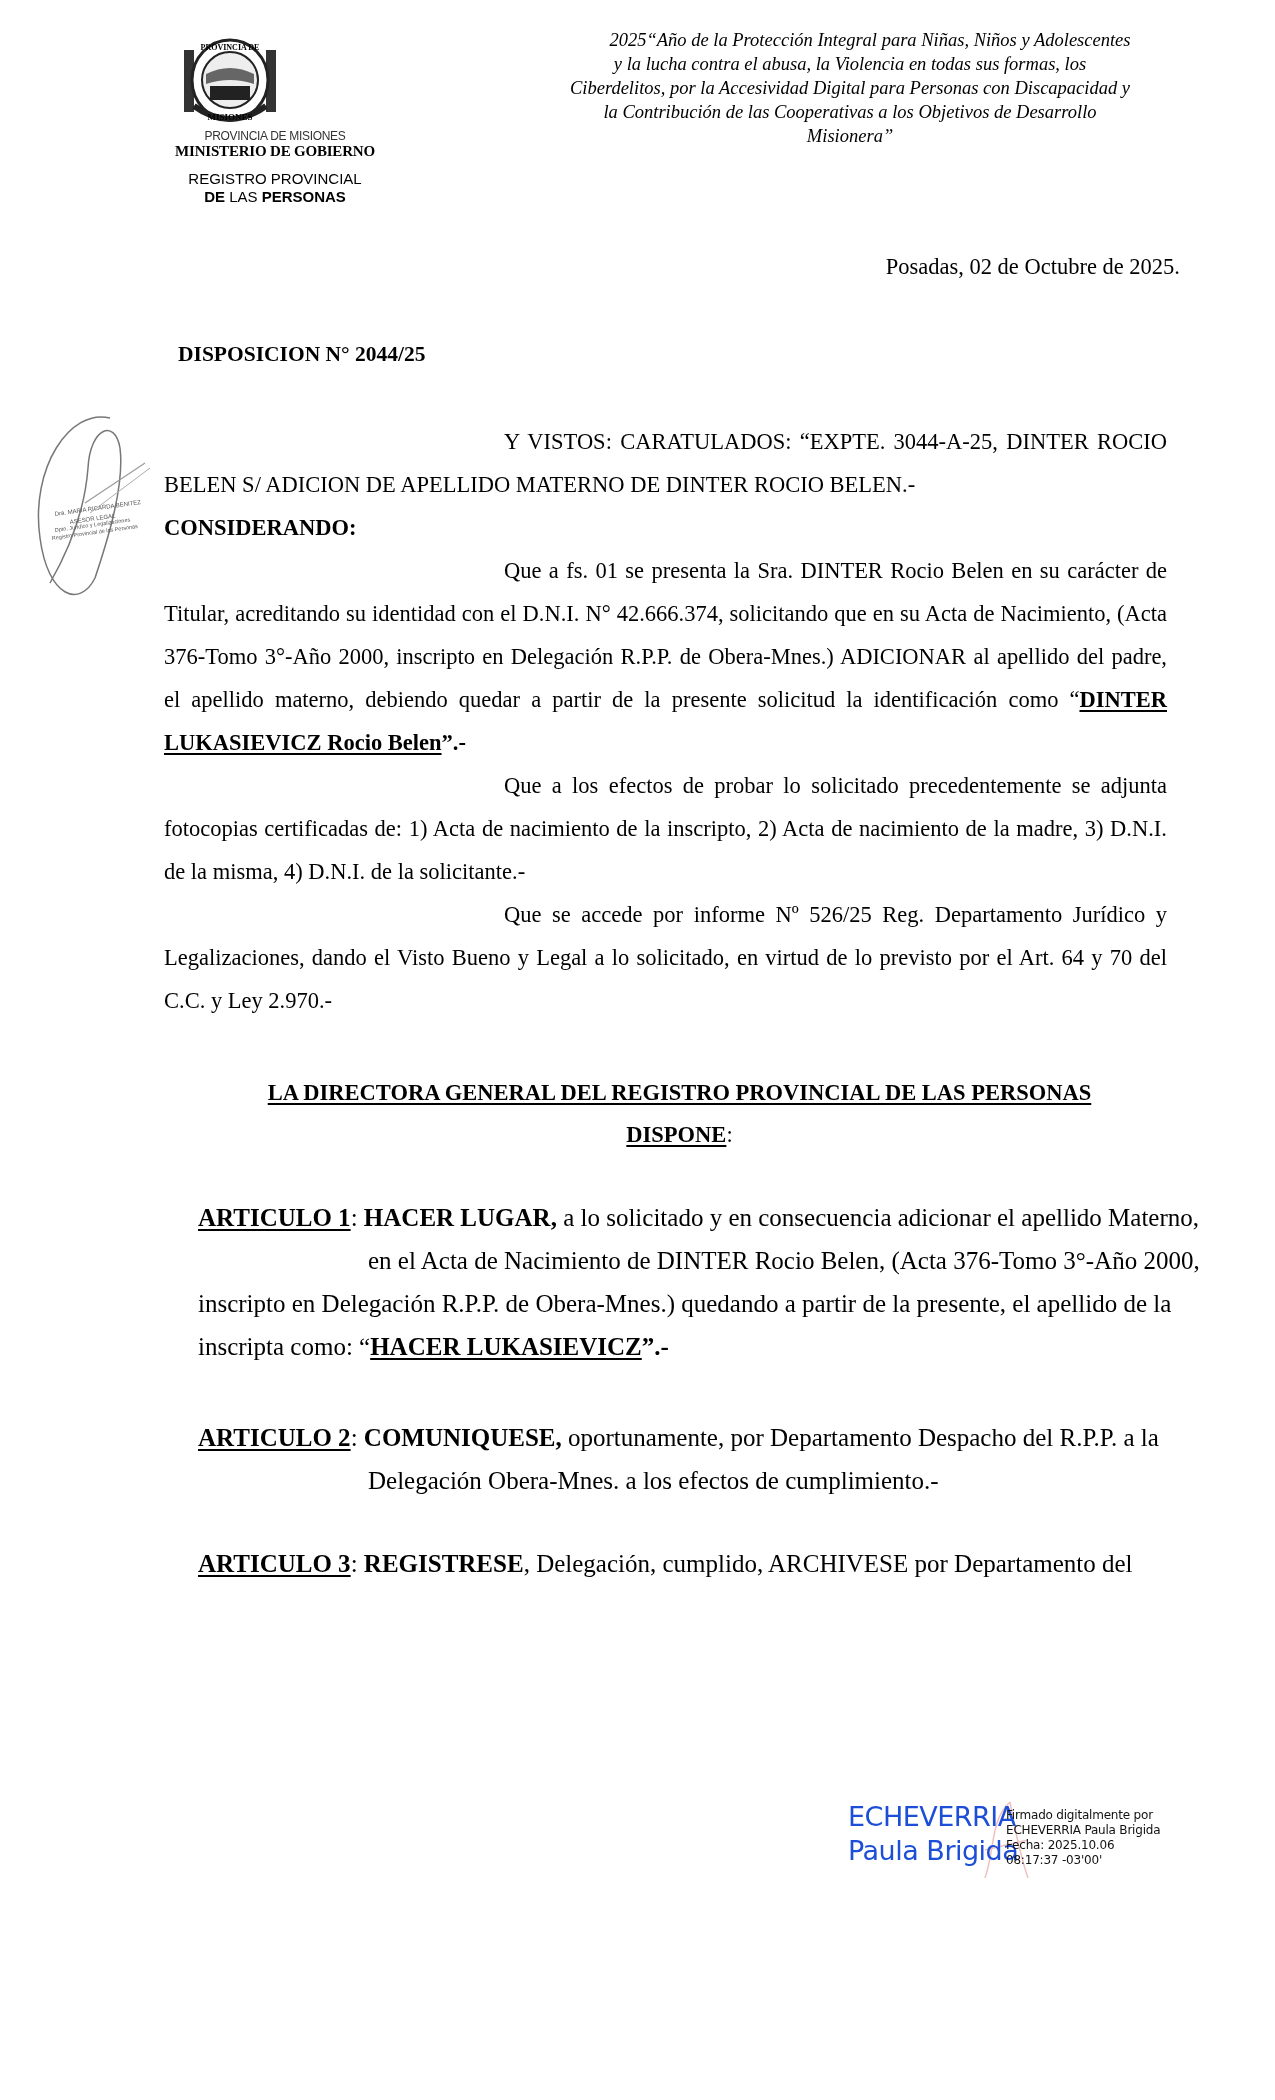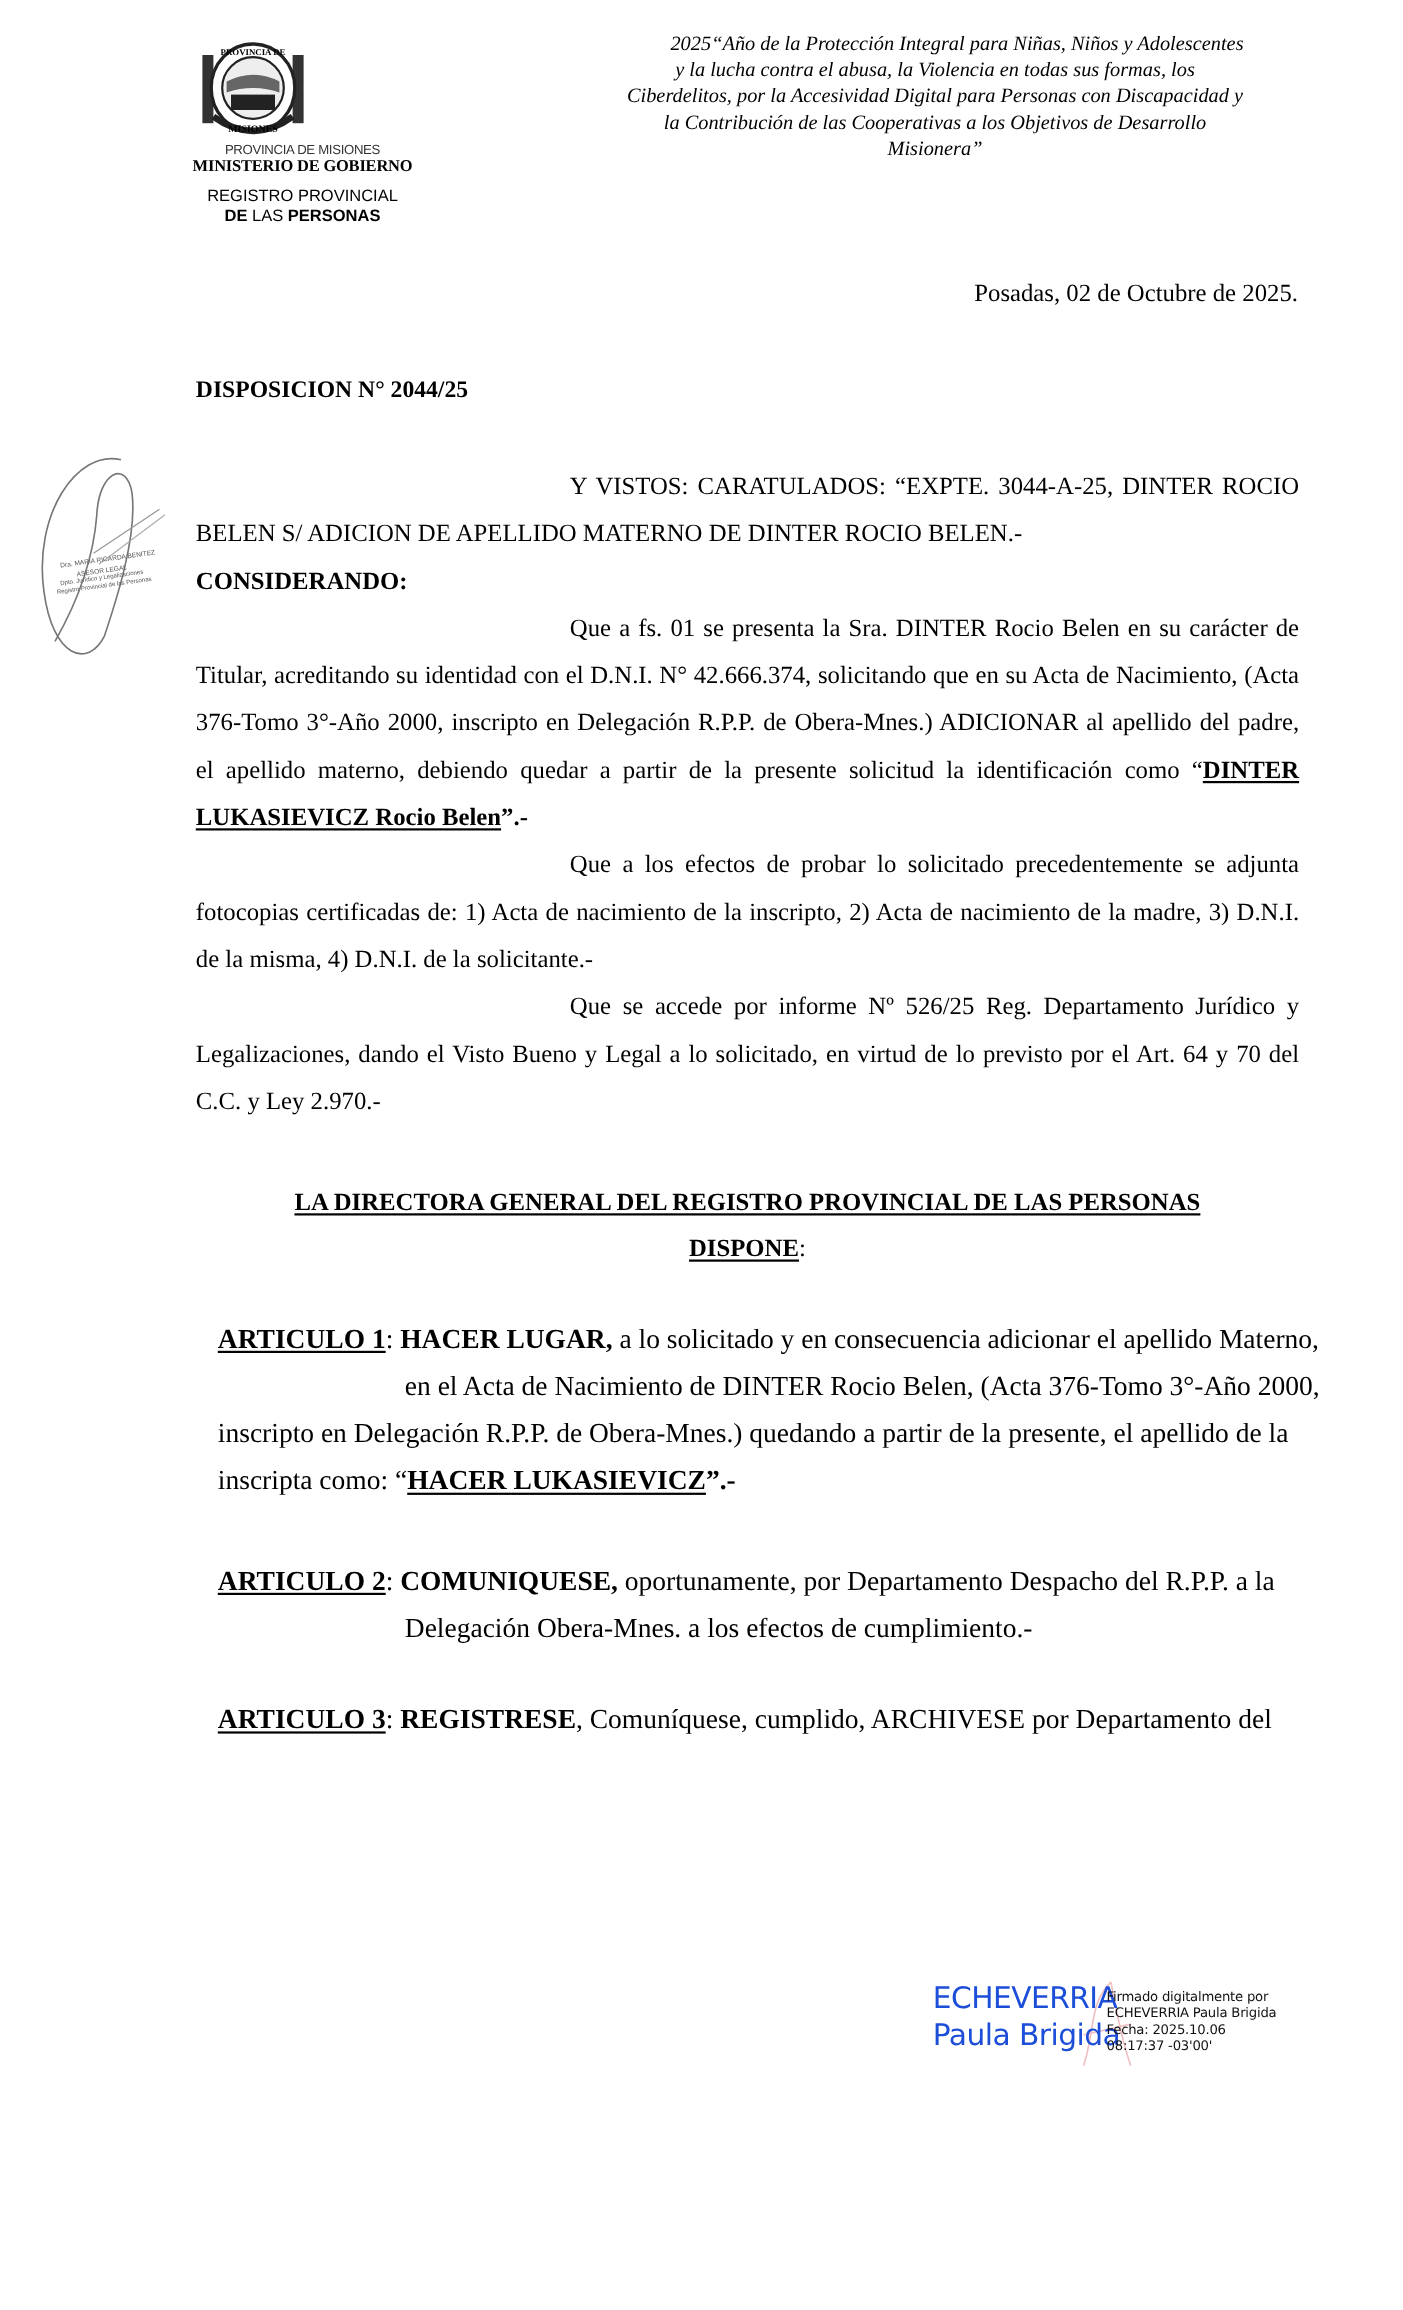--- a/index.html
+++ b/index.html
@@ -21,21 +21,21 @@
   .reg2 b { font-weight:bold; }
 
   
   .motto { left:520px; top:28px; width:660px; text-align:center; font-style:italic;
            font-size:18.5px; line-height:24px; }
   .motto .indent { padding-left:40px; }
 
   .date { right:95px; top:254px; font-size:22.5px; }
   .disp { left:178px; top:342px; font-size:21.5px; font-weight:bold; }
 
-  .body { left:178px; width:1003px; font-size:22.5px; line-height:43px; text-align:justify; }
+  .body { left:164px; width:1003px; font-size:22.5px; line-height:43px; text-align:justify; }
   .p-indent { text-indent:340px; }
   .bold { font-weight:bold; }
   .ul { text-decoration:underline; text-decoration-thickness:2px; text-underline-offset:3px; }
 
   .center-title { left:178px; width:1003px; text-align:center; font-weight:bold; font-size:22.5px; }
 
   .art { left:178px; width:1003px; font-size:25px; line-height:43px;margin-left:20px; }
   .art .cont { padding-left:170px; }
 
   
@@ -96,21 +96,21 @@
   <div style="text-align:justify;">inscripto en Delegación R.P.P. de Obera-Mnes.) quedando a partir de la presente, el apellido de la</div>
   <div><span>inscripta como: “</span><span class="bold ul">HACER LUKASIEVICZ</span><span class="bold">”.-</span></div>
 </div>
 
 <div class="abs art" style="top:1416px;">
   <div><span class="bold ul">ARTICULO 2</span>: <span class="bold">COMUNIQUESE,</span><span> oportunamente,  por  Departamento  Despacho del R.P.P. a la</span></div>
   <div class="cont">Delegación Obera-Mnes. a los efectos de cumplimiento.-</div>
 </div>
 
 <div class="abs art" style="top:1542px;">
-  <div><span class="bold ul">ARTICULO 3</span>: <span class="bold">REGISTRESE</span><span>, Comuníquese, cumplido, ARCHIVESE  por  Departamento del</span></div>
+  <div><span class="bold ul">ARTICULO 3</span>: <span class="bold">REGISTRESE</span><span>, Delegación, cumplido, ARCHIVESE  por  Departamento del</span></div>
 </div>
 
 <div class="abs margin-sig">
   <svg width="160" height="210" viewBox="0 0 160 210">
     <path d="M100 10 C 60 0, 20 60, 30 130 C 38 190, 70 200, 85 170 C 95 140, 115 80, 110 40 C 105 10, 80 20, 78 60 C 75 100, 60 140, 40 175" fill="none" stroke="#777" stroke-width="1.5"></path>
     <path d="M75 95 L135 55" stroke="#999" stroke-width="1.2"></path>
     <path d="M80 105 L140 60" stroke="#aaa" stroke-width="1"></path>
     <text x="45" y="108" font-size="6" fill="#555" font-family="Liberation Sans, sans-serif" transform="rotate(-8 45 108)">Dra. MARIA RICARDA BENITEZ</text>
     <text x="60" y="116" font-size="6" fill="#555" font-family="Liberation Sans, sans-serif" transform="rotate(-8 60 116)">ASESOR LEGAL</text>
     <text x="45" y="124" font-size="5.5" fill="#555" font-family="Liberation Sans, sans-serif" transform="rotate(-8 45 124)">Dpto. Jurídico y Legalizaciones</text>

